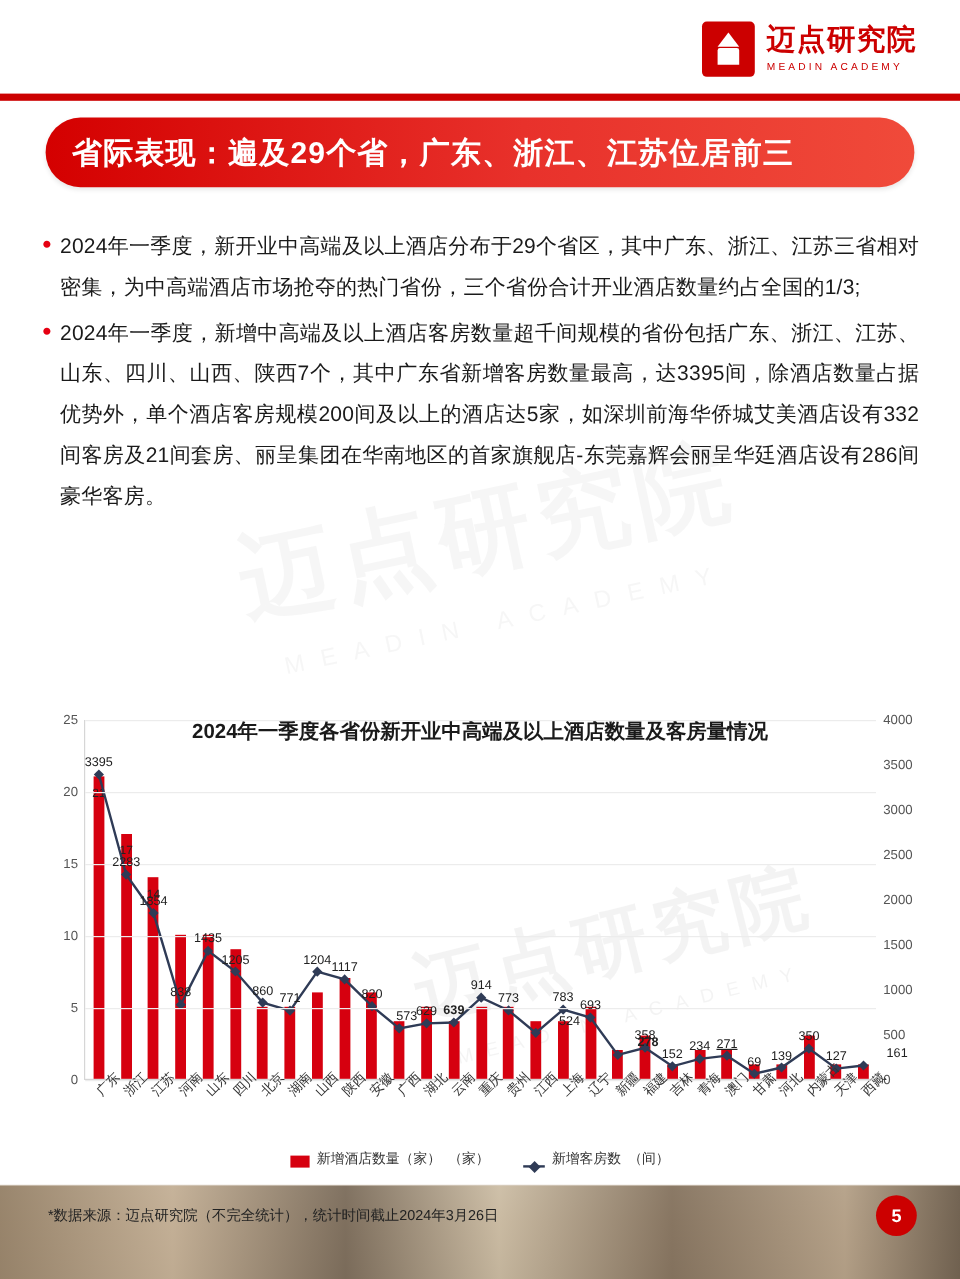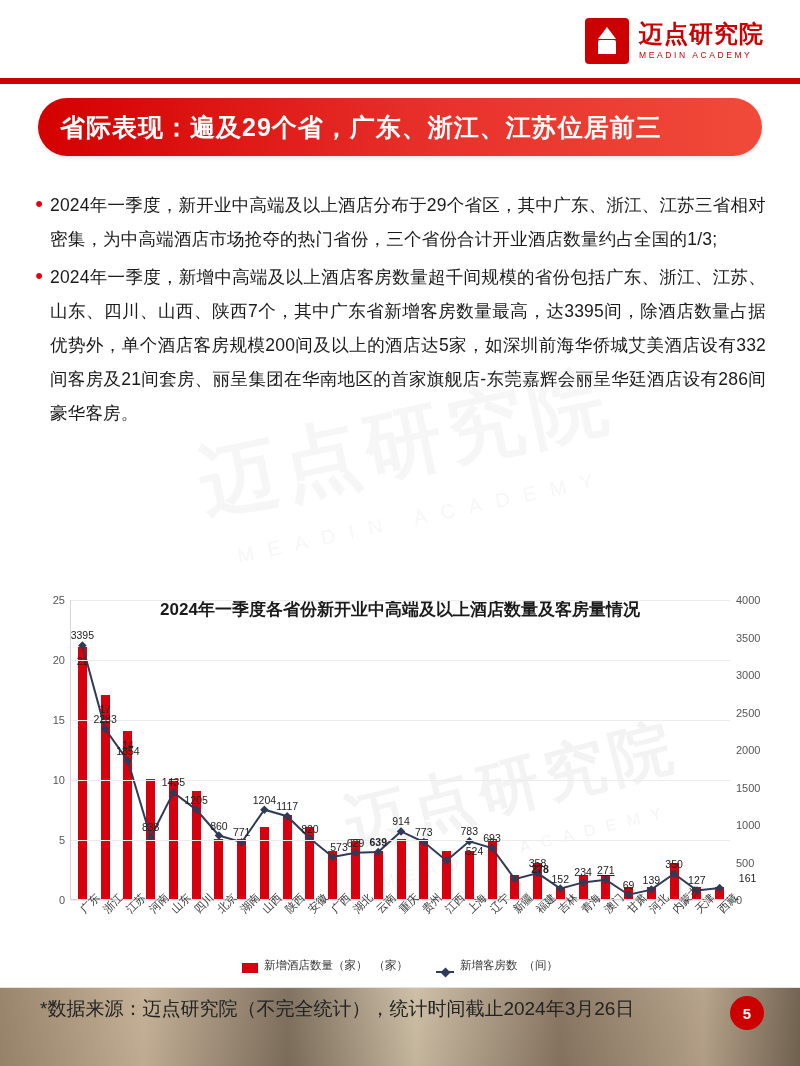--- a/index.html
+++ b/index.html
@@ -201,21 +201,21 @@
   }
   .photo-strip::before {
     content: "";
     position: absolute; left: 0; bottom: 0; width: 800px; height: 78px;
     background:
       linear-gradient(90deg, rgba(150,130,105,0.95) 0%, rgba(196,176,150,0.9) 18%, rgba(120,105,88,0.9) 36%,
       rgba(205,190,165,0.85) 52%, rgba(130,112,92,0.9) 70%, rgba(180,160,135,0.9) 88%, rgba(110,95,78,0.95) 100%);
   }
   .source {
     position: absolute; left: 40px; bottom: 44px;
-    font-size: 19px; color: #222;
+    font-size: 12px; color: #222;
     z-index: 5;
   }
   .page-badge {
     position: absolute; right: 36px; bottom: 36px;
     width: 34px; height: 34px; border-radius: 50%;
     background: #cc0000; color: #fff;
     display: flex; align-items: center; justify-content: center;
     font-size: 15px; font-weight: bold;
     z-index: 5;
   }

